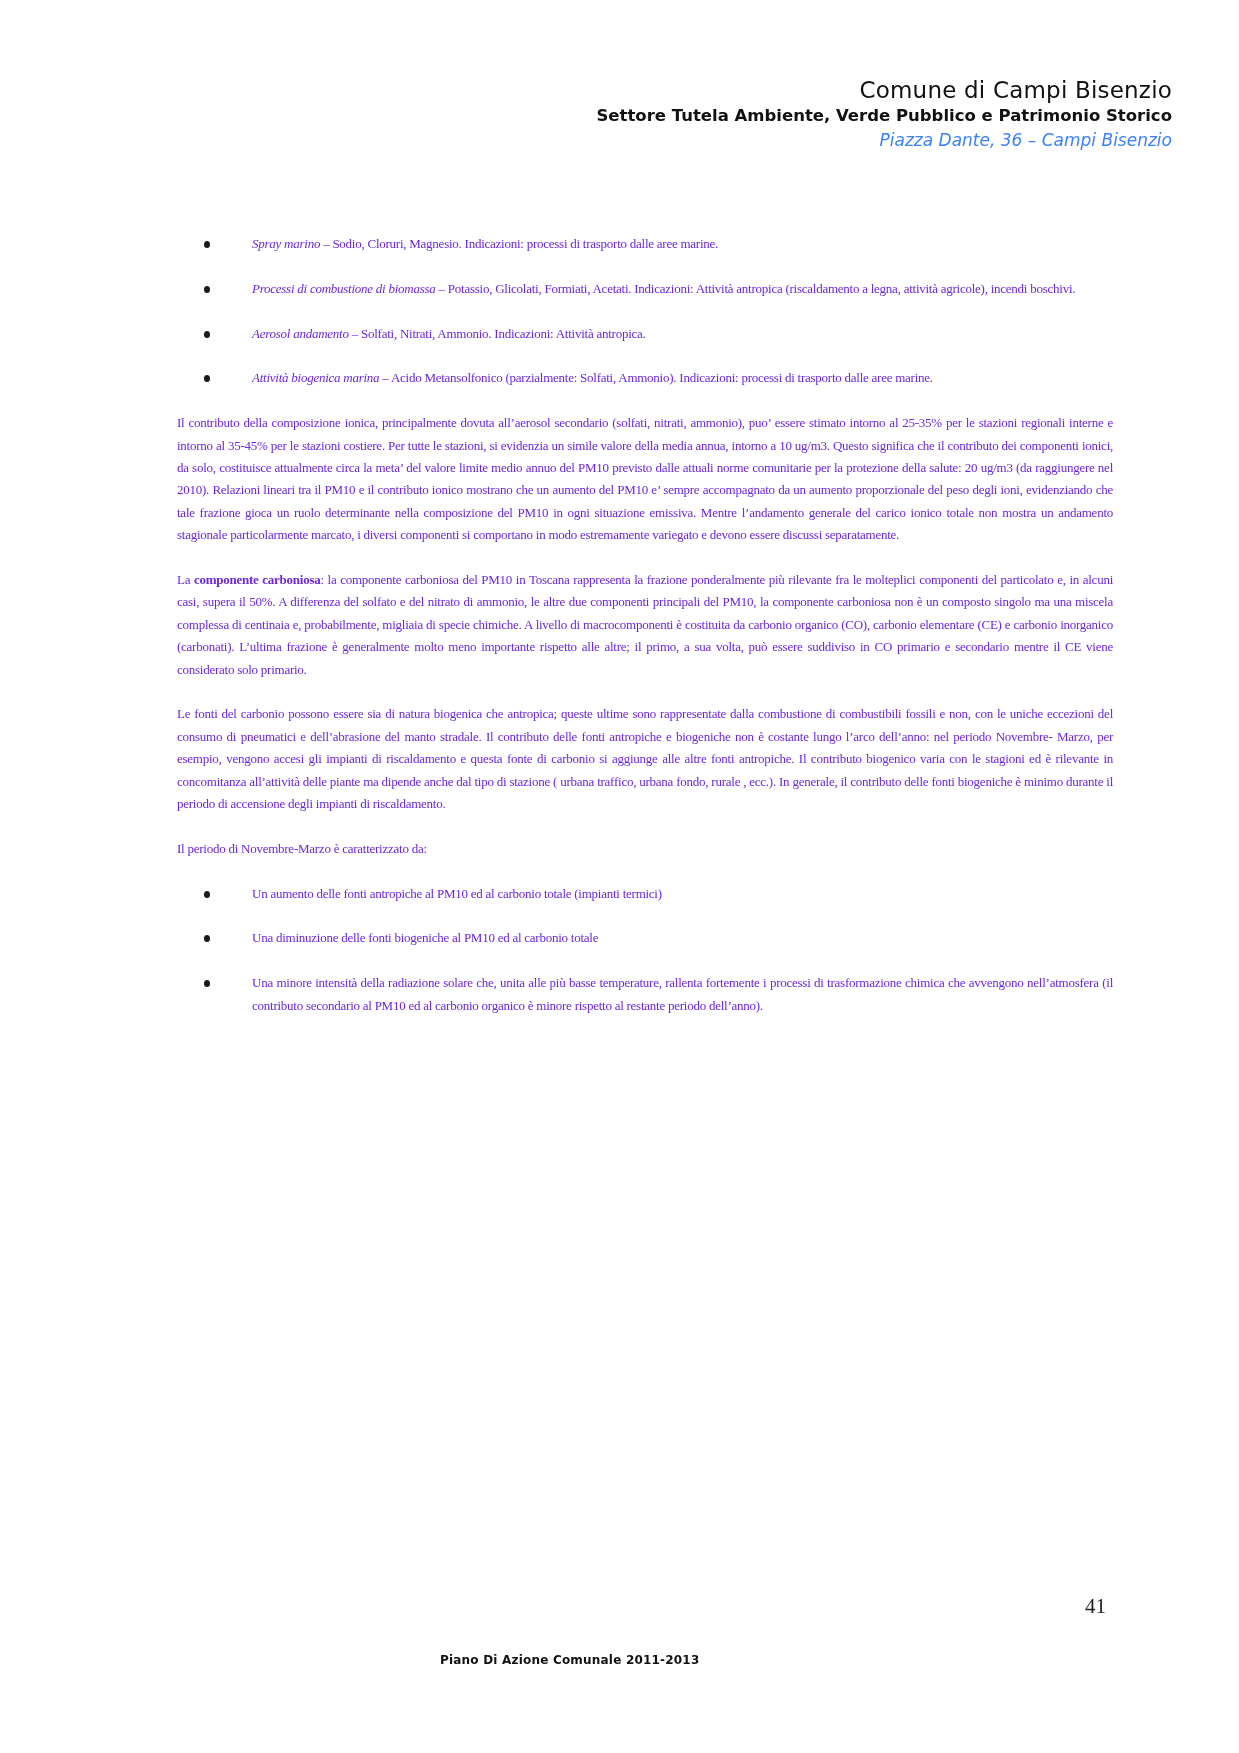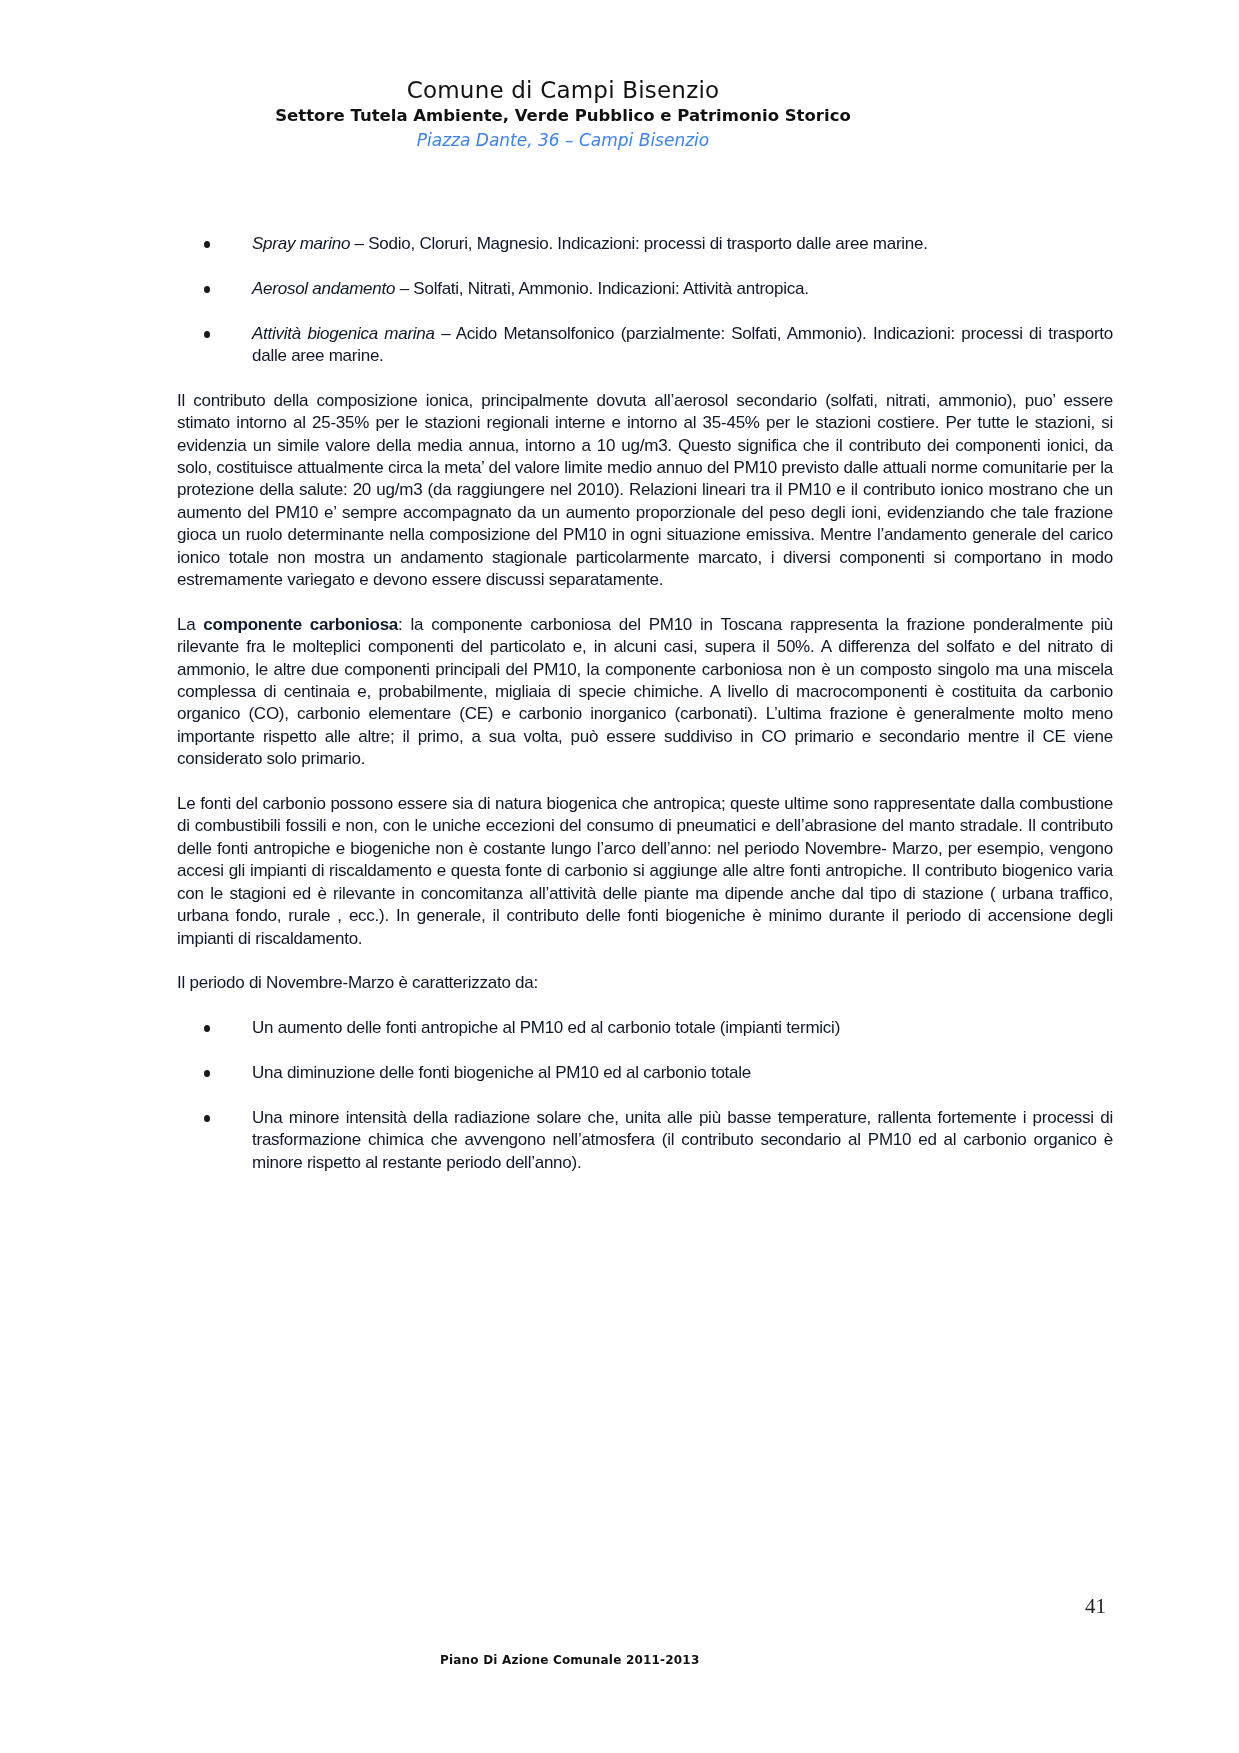--- a/index.html
+++ b/index.html
@@ -1,28 +1,28 @@
 <!DOCTYPE html>
 <html><head>
   <meta charset="utf-8">
   <style>
     html, body { margin: 0; padding: 0; background: #ffffff; }
     body {
       width: 1239px; height: 1753px; position: relative; overflow: hidden;
       color: #1a1a1a;
     }
-    .page-header { position: absolute; left: 0; top: 76px; width: 1126px; text-align: center; }
+    .page-header { position: absolute; left: 0; top: 76px; width: 1126px; text-align: right; padding-left: 46px; }
     .hdr-title { font-family: "DejaVu Sans", sans-serif; font-size: 23px; line-height: 28px; color: #111; letter-spacing: 0.2px; }
     .hdr-sub { font-family: "DejaVu Sans", sans-serif; font-size: 16.5px; font-weight: bold; line-height: 24px; color: #111; }
     .hdr-addr { font-family: "DejaVu Sans", sans-serif; font-size: 17px; font-style: italic; font-weight: 200; line-height: 24px; color: #3b82f6; }
 
     .content { position: absolute; left: 177px; top: 233px; width: 936px; }
     .txt {
-      font-family: Liberation Sans, sans-serif; font-size: 17px; line-height: 22.4px;
-      color: #0f172a; text-align: justify; letter-spacing: -0.25px; word-spacing: 0px;
+      font-family: Liberation Serif, serif; font-size: 13px; line-height: 22.4px;
+      color: #6d28d9; text-align: justify; letter-spacing: -0.25px; word-spacing: 0px;
     }
     .bullets { margin: 0; padding: 0; list-style: none; }
     .bullet { position: relative; padding-left: 75px; margin: 0; }
     .bullet .dot {
       position: absolute; left: 27px; top: 8px; width: 6px; height: 7px; border-radius: 50%; background: #1a1a1a;
     }
     .bullet + .bullet { margin-top: 22.4px; }
     .para { margin: 0; }
     .gap { height: 22.4px; }
     em { font-style: italic; }
@@ -38,20 +38,24 @@
   <div class="hdr-title">Comune di Campi Bisenzio</div>
   <div class="hdr-sub">Settore Tutela Ambiente, Verde Pubblico e Patrimonio Storico</div>
   <div class="hdr-addr">Piazza Dante, 36 – Campi Bisenzio</div>
 </div>
 
 <div class="content">
   <ul class="bullets txt">
     <li class="bullet">
       <span class="dot"></span>
       <em>Spray marino</em><span> – Sodio, Cloruri, Magnesio. Indicazioni: processi di trasporto dalle aree marine.</span>
+    </li>
+    <li class="bullet">
+      <span class="dot"></span>
+      <em>Processi di combustione di biomassa</em><span> – Potassio, Glicolati, Formiati, Acetati. Indicazioni: Attività antropica (riscaldamento a legna, attività agricole), incendi boschivi.</span>
     </li>
     <li class="bullet">
       <span class="dot"></span>
       <em>Aerosol andamento</em><span> – Solfati, Nitrati, Ammonio. Indicazioni: Attività antropica.</span>
     </li>
     <li class="bullet">
       <span class="dot"></span>
       <em>Attività biogenica marina</em><span> – Acido Metansolfonico (parzialmente: Solfati, Ammonio). Indicazioni: processi di trasporto dalle aree marine.</span>
     </li>
   </ul>

